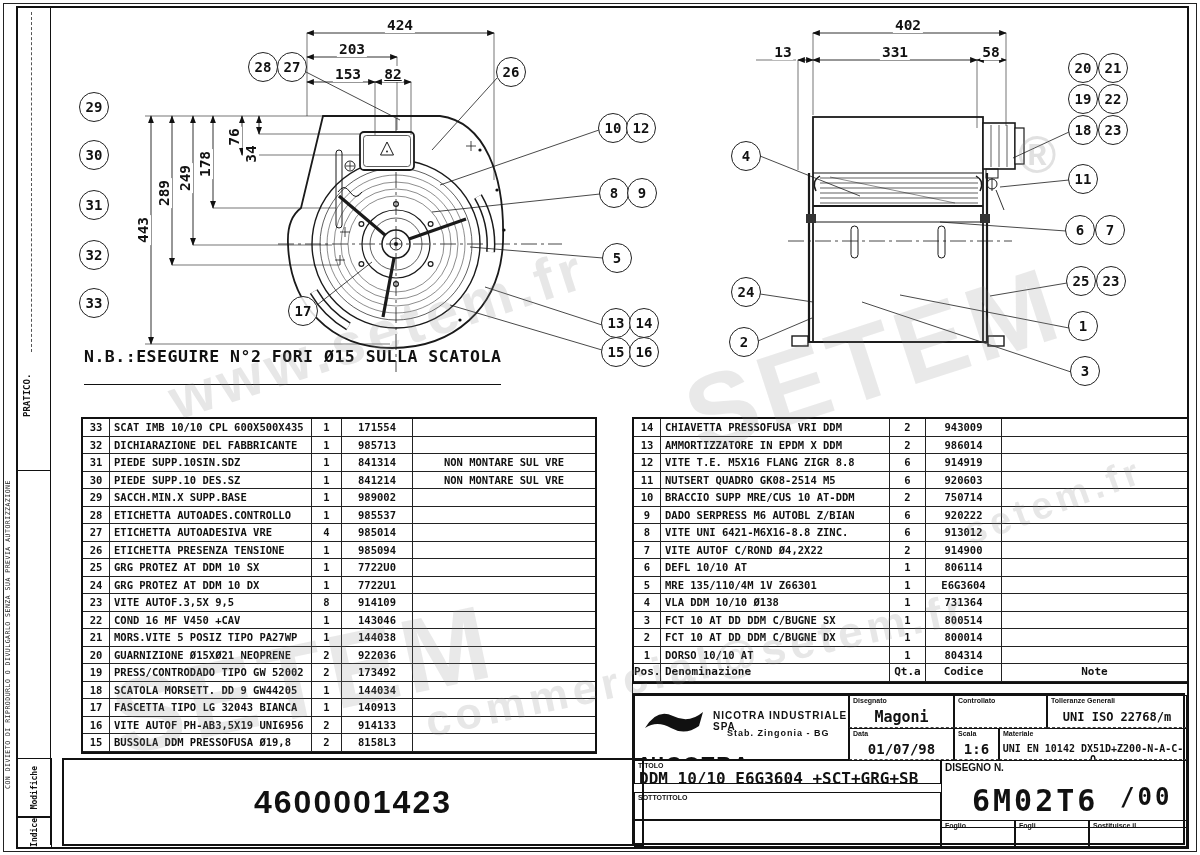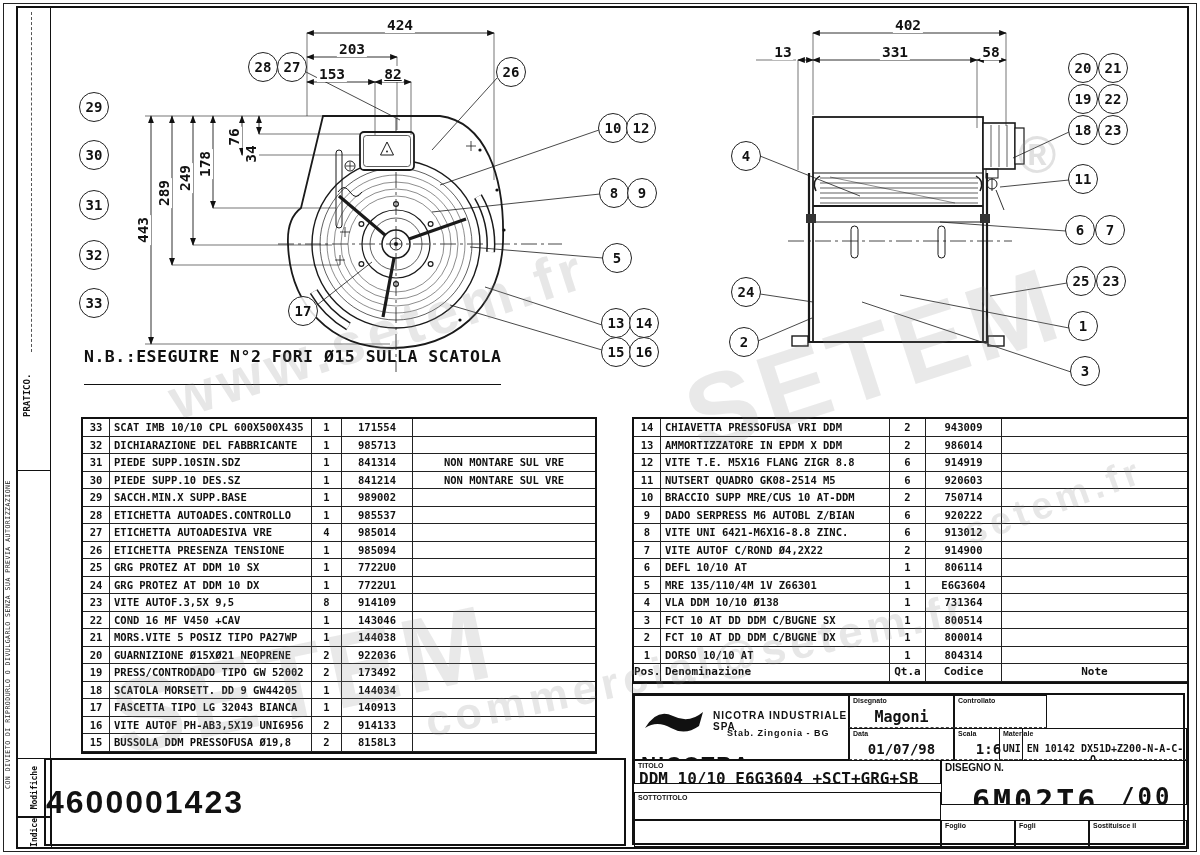--- a/index.html
+++ b/index.html
@@ -42,22 +42,22 @@
   
   .tblock{left:632px;top:693px;width:553px;height:152px;border:2px solid #111;box-sizing:border-box;}
   .tb-cell{position:absolute;border:1px solid #111;box-sizing:border-box;overflow:hidden;}
   .tb-lab{position:absolute;left:3px;top:1px;font-size:7px;font-weight:bold;font-family:"Liberation Sans",sans-serif;}
   .tb-val{position:absolute;width:100%;text-align:center;font-weight:bold;}
   .dashbot{border-bottom:1px dashed #444 !important;}
   .company-name{font-family:"Liberation Sans",sans-serif;font-weight:bold;font-size:10px;letter-spacing:1px;}
   .company-plant{font-family:"Liberation Sans",sans-serif;font-weight:bold;font-size:9px;letter-spacing:1px;}
   .logo-word{font-family:"Liberation Sans",sans-serif;font-weight:bold;font-size:21px;letter-spacing:2px;}
   .bigno{font-size:30px;font-weight:bold;letter-spacing:3px;}
-  .orderbox{left:44px;top:758px;width:582px;height:88px;border:2px solid #111;box-sizing:border-box;
-            display:flex;align-items:center;justify-content:flex-start;}
+  .orderbox{left:62px;top:758px;width:582px;height:88px;border:2px solid #111;box-sizing:border-box;
+            display:flex;align-items:center;justify-content:center;}
   .orderbox span{font-family:"Liberation Sans",sans-serif;font-weight:bold;font-size:32px;letter-spacing:2px;}
   
   .wm{position:absolute;color:#8a8a8a;font-family:"Liberation Sans",sans-serif;font-weight:bold;
       pointer-events:none;white-space:nowrap;}
 </style>
 </head>
 <body>
 
 <div class="sheet">
 
@@ -234,21 +234,21 @@
       <div class="balloon abs" style="left: 1080px; top: 230px;">6</div>
       <div class="balloon abs" style="left: 1110px; top: 230px;">7</div>
       <div class="balloon abs" style="left: 1081px; top: 281px;">25</div>
       <div class="balloon abs" style="left: 1111px; top: 281px;">23</div>
       <div class="balloon abs" style="left: 746px; top: 292px;">24</div>
       <div class="balloon abs" style="left: 744px; top: 342px;">2</div>
       <div class="balloon abs" style="left: 1083px; top: 326px;">1</div>
       <div class="balloon abs" style="left: 1085px; top: 371px;">3</div>
       <div class="dimlabel abs" style="left: 400px; top: 25px;">424</div>
       <div class="dimlabel abs" style="left: 352px; top: 49px;">203</div>
-      <div class="dimlabel abs" style="left: 332px; top: 74px;">153</div>
+      <div class="dimlabel abs" style="left: 348px; top: 74px;">153</div>
       <div class="dimlabel abs" style="left: 393px; top: 74px; text-decoration: underline;">82</div>
       <div class="dimlabel abs rot" style="left: 143px; top: 230px;">443</div>
       <div class="dimlabel abs rot" style="left: 164px; top: 193px;">289</div>
       <div class="dimlabel abs rot" style="left: 185px; top: 178px;">249</div>
       <div class="dimlabel abs rot" style="left: 205px; top: 164px;">178</div>
       <div class="dimlabel abs rot" style="left: 234px; top: 137px;">76</div>
       <div class="dimlabel abs rot" style="left: 251px; top: 154px;">34</div>
       <div class="dimlabel abs" style="left: 908px; top: 25px;">402</div>
       <div class="dimlabel abs" style="left: 783px; top: 52px;">13</div>
       <div class="dimlabel abs" style="left: 895px; top: 52px;">331</div>
@@ -509,41 +509,45 @@
       <div class="abs company-plant" style="left:92px;top:32px;">Stab. Zingonia - BG</div>
     </div>
     <div class="tb-cell dashbot" style="left:215px;top:0;width:105px;height:33px;">
       <span class="tb-lab">Disegnato</span>
       <span class="tb-val" style="top:12px;font-size:15px;">Magoni</span>
     </div>
     <div class="tb-cell dashbot" style="left:320px;top:0;width:93px;height:33px;">
       <span class="tb-lab">Controllato</span>
       <span class="tb-val" style="top:12px;font-size:13px;"></span>
     </div>
+    <div class="tb-cell dashbot" style="left:413px;top:0;width:140px;height:33px;">
+      <span class="tb-lab">Tolleranze Generali</span>
+      <span class="tb-val" style="top:14px;font-size:12px;">UNI ISO 22768/m</span>
+    </div>
     <div class="tb-cell dashbot" style="left:215px;top:33px;width:105px;height:32px;">
       <span class="tb-lab">Data</span>
       <span class="tb-val" style="top:12px;font-size:14px;">01/07/98</span>
     </div>
-    <div class="tb-cell dashbot" style="left:320px;top:33px;width:69px;height:32px;">
+    <div class="tb-cell dashbot" style="left:320px;top:33px;width:45px;height:32px;">
       <span class="tb-lab">Scala</span>
       <span class="tb-val" style="top:12px;font-size:14px;">1:6</span>
     </div>
     <div class="tb-cell dashbot" style="left:365px;top:33px;width:188px;height:32px;">
       <span class="tb-lab">Materiale</span>
       <span class="tb-val" style="top:14px;font-size:10px;">UNI EN 10142 DX51D+Z200-N-A-C-O</span>
     </div>
     <div class="tb-cell" style="left:0;top:65px;width:307px;height:24px;">
       <span class="tb-lab">TITOLO</span>
       <span class="tb-val dashbot" style="top:8px;left:0;font-size:16px;text-align:left;padding-left:4px;">DDM 10/10 E6G3604 +SCT+GRG+SB</span>
     </div>
     <div class="tb-cell" style="left:0;top:97px;width:307px;height:28px;">
       <span class="tb-lab">SOTTOTITOLO</span>
       <span class="tb-val" style="top:10px;font-size:12px;"></span>
     </div>
-    <div class="tb-cell" style="left:307px;top:65px;width:246px;height:45px;">
+    <div class="tb-cell" style="left:307px;top:65px;width:246px;height:68px;">
       <span class="tb-lab" style="font-size:10px;font-weight:bold;">DISEGNO N.</span>
       <span class="abs bigno" style="left:30px;top:22px;text-align:center;">6M02T6</span>
       <span class="abs bigno" style="left:178px;top:22px;font-size:24px;">/00</span>
     </div>
     <div class="tb-cell" style="left:0;top:125px;width:307px;height:27px;"></div>
     <div class="tb-cell" style="left:307px;top:125px;width:74px;height:27px;">
       <span class="tb-lab">Foglio</span>
     </div>
     <div class="tb-cell" style="left:381px;top:125px;width:74px;height:27px;">
       <span class="tb-lab">Fogli</span>

